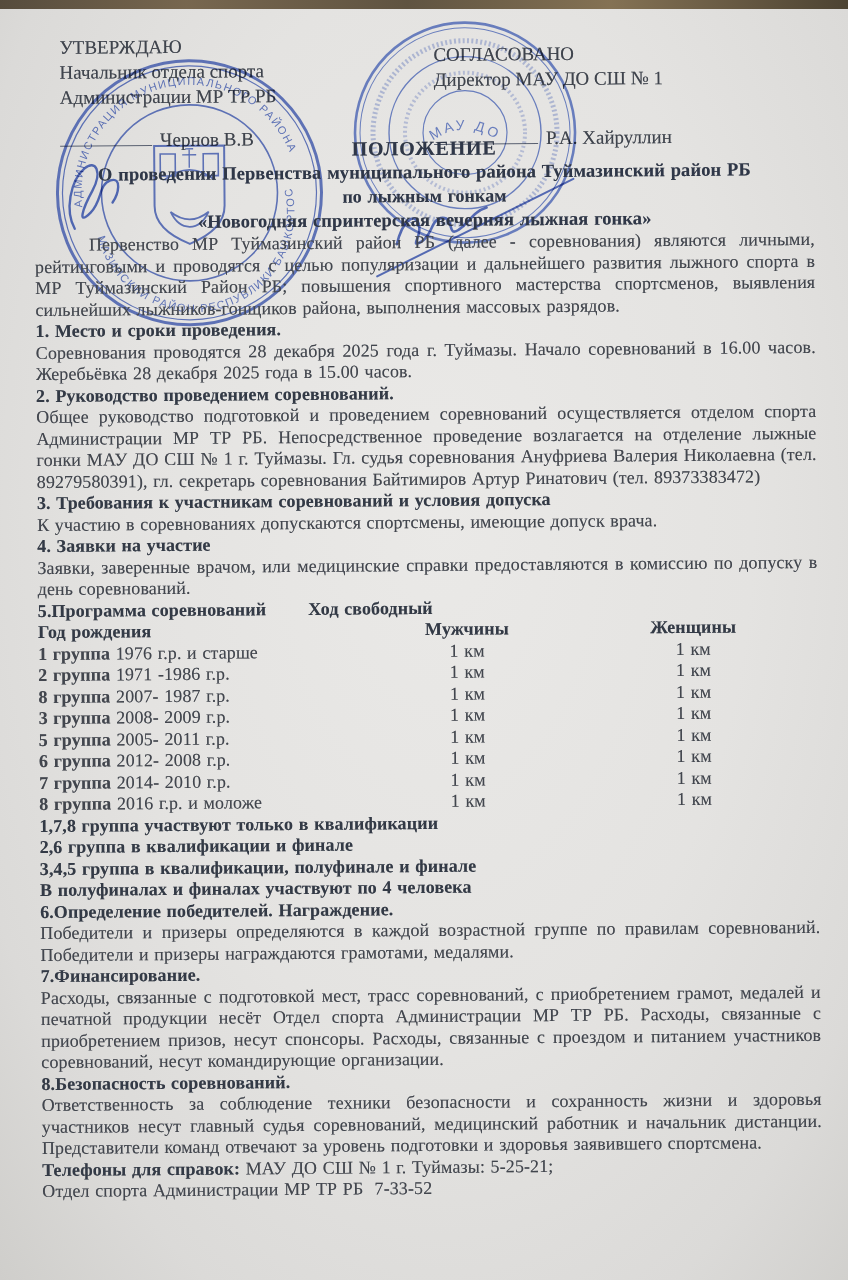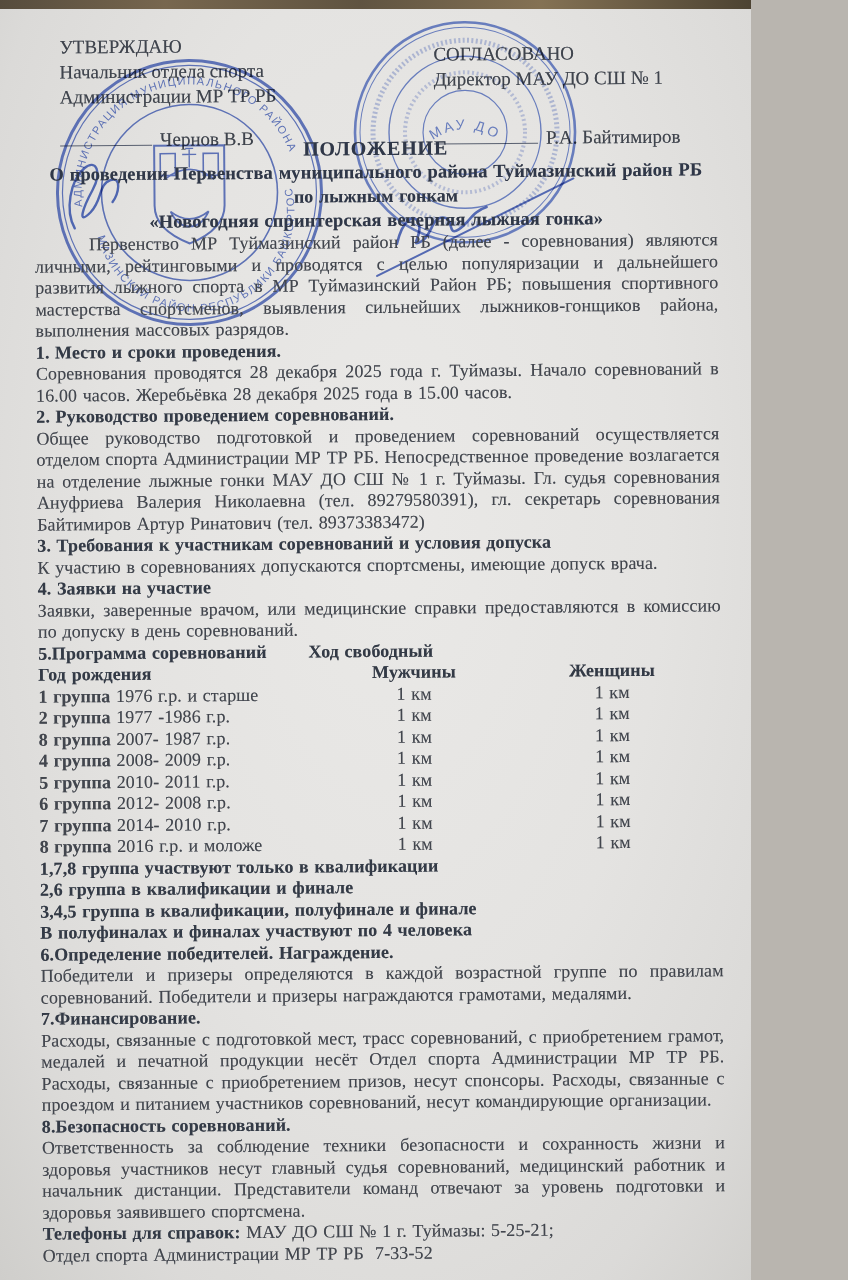--- a/index.html
+++ b/index.html
@@ -1,19 +1,19 @@
 <!DOCTYPE html>
 <html><head>
 <meta charset="utf-8">
 <style>
   * { margin:0; padding:0; box-sizing:border-box; }
   html,body { width:848px; height:1280px; }
   body { background:#b9b5af; overflow:hidden;
          font-family:"Liberation Serif","DejaVu Serif",serif; }
-  .page { position:relative; width:751px; height:1280px; overflow:hidden;
+  .page { position:relative; width:848px; height:1280px; overflow:hidden;
           background: radial-gradient(ellipse at 52% 40%, #eae9e7 0%, #e4e3e1 50%, #dbdad8 80%, #cfcecb 100%); text-decoration: underline; }
   .photo-top-edge { position:absolute; top:0; left:0; right:0; height:9px;
           background: linear-gradient(90deg,#4a3f2f 0%,#6e5c42 22%,#544733 48%,#7c6848 72%,#403624 100%);
           opacity:.92; z-index:5; }
   .sheet { position:absolute; inset:0; transform:rotate(-0.45deg); transform-origin:50% 50%; }
   
   .approve { position:absolute; font-size:19px; line-height:25px; color:#3f444d;
              text-shadow:0 0 .5px rgba(63,68,77,.5); }
   .approve-left  { left:64px;  top:32px; }
   .approve-right { left:438px; top:42px; }
@@ -69,21 +69,21 @@
       <div>Администрации МР ТР РБ</div>
       <div class="sig-row">
         <span class="sig-line"></span><span>Чернов В.В</span>
       </div>
     </div>
 
     <div class="approve approve-right">
       <div>СОГЛАСОВАНО</div>
       <div>Директор МАУ ДО СШ № 1</div>
       <div class="sig-row">
-        <span class="sig-line"></span><span>Р.А. Байтимиров</span>
+        <span class="sig-line"></span><span>Р.А. Хайруллин</span>
       </div>
     </div>
 
     <div class="stamp stamp-left">
       <svg width="282" height="286" viewBox="0 0 282 286">
         <g fill="none" stroke="#3f58ab">
           <circle cx="141" cy="143" r="132" stroke-width="3"></circle>
           <circle cx="141" cy="143" r="127" stroke-width="1.2"></circle>
           <circle cx="141" cy="143" r="88" stroke-width="1.6"></circle>
         </g>
@@ -169,36 +169,36 @@
           <div class="tc-label">Год рождения</div>
           <div class="tc-men">Мужчины</div>
           <div class="tc-women">Женщины</div>
         </div>
         <div class="trow">
           <div class="tc-label"><b>1 группа</b> <span>1976 г.р. и старше</span></div>
           <div class="tc-men">1 км</div>
           <div class="tc-women">1 км</div>
         </div>
         <div class="trow">
-          <div class="tc-label"><b>2 группа</b> <span>1977 -1986 г.р.</span></div>
+          <div class="tc-label"><b>2 группа</b> <span>1971 -1986 г.р.</span></div>
           <div class="tc-men">1 км</div>
           <div class="tc-women">1 км</div>
         </div>
         <div class="trow">
           <div class="tc-label"><b>8 группа</b> <span>2007- 1987 г.р.</span></div>
           <div class="tc-men">1 км</div>
           <div class="tc-women">1 км</div>
         </div>
         <div class="trow">
-          <div class="tc-label"><b>4 группа</b> <span>2008- 2009 г.р.</span></div>
-          <div class="tc-men">1 км</div>
-          <div class="tc-women">1 км</div>
-        </div>
-        <div class="trow">
-          <div class="tc-label"><b>5 группа</b> <span>2010- 2011 г.р.</span></div>
+          <div class="tc-label"><b>3 группа</b> <span>2008- 2009 г.р.</span></div>
+          <div class="tc-men">1 км</div>
+          <div class="tc-women">1 км</div>
+        </div>
+        <div class="trow">
+          <div class="tc-label"><b>5 группа</b> <span>2005- 2011 г.р.</span></div>
           <div class="tc-men">1 км</div>
           <div class="tc-women">1 км</div>
         </div>
         <div class="trow">
           <div class="tc-label"><b>6 группа</b> <span>2012- 2008 г.р.</span></div>
           <div class="tc-men">1 км</div>
           <div class="tc-women">1 км</div>
         </div>
         <div class="trow">
           <div class="tc-label"><b>7 группа</b> <span>2014- 2010 г.р.</span></div>

